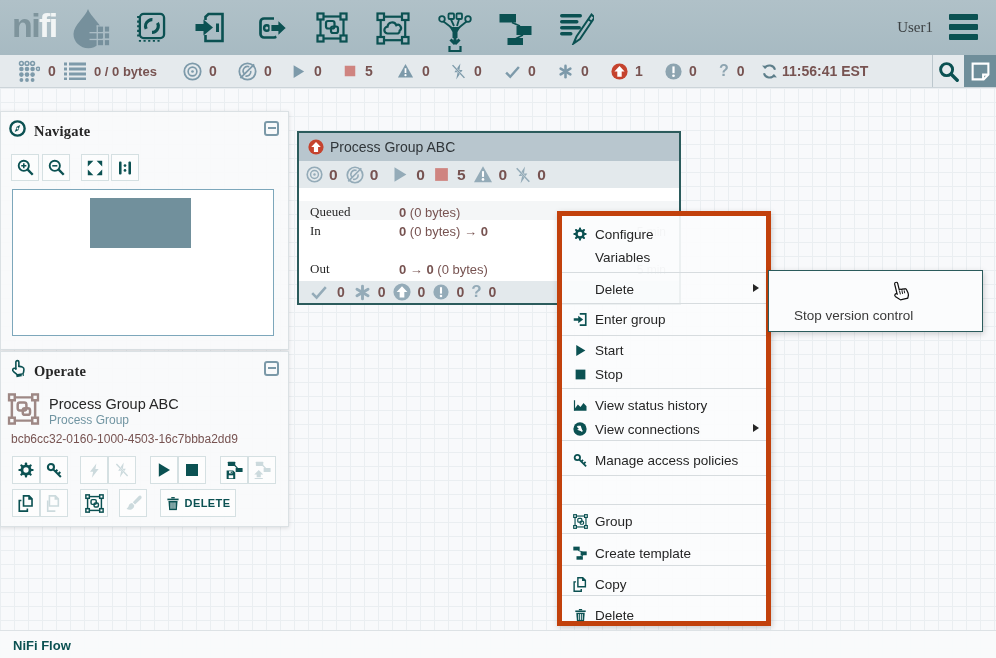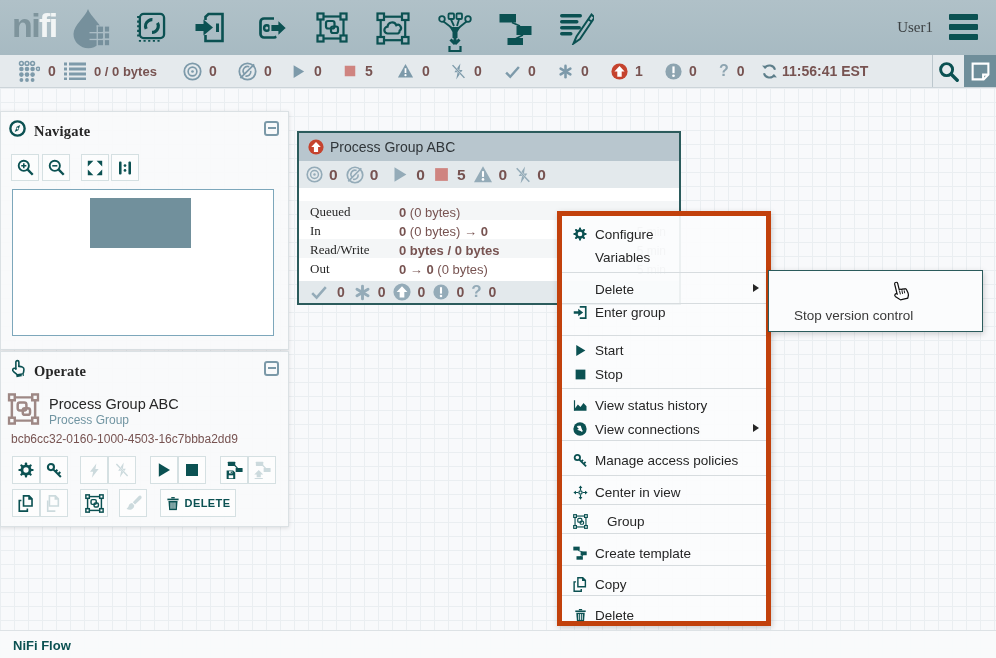--- a/index.html
+++ b/index.html
@@ -349,25 +349,20 @@
       </svg>
       <span class="bn" style="margin-left:5px;">0</span>
     </div>
     <div class="pg-row" style="top:68px; background:#f4f6f7;">
       <span class="lbl">Queued</span>
       <span class="val">0 <span class="n">(0 bytes)</span></span>
     </div>
     <div class="pg-row" style="top:87px;">
       <span class="lbl">In</span>
       <span class="val">0 <span class="n">(0 bytes)</span> → 0</span>
-      <span class="min5">5 min</span>
-    </div>
-    <div class="pg-row" style="top:106px; background:#f4f6f7;">
-      <span class="lbl">Read/Write</span>
-      <span class="val">0 bytes / 0 bytes</span>
       <span class="min5">5 min</span>
     </div>
     <div class="pg-row" style="top:125px;">
       <span class="lbl">Out</span>
       <span class="val">0 → 0 <span class="n">(0 bytes)</span></span>
       <span class="min5">5 min</span>
     </div>
     <div id="pg-foot">
       <svg style="margin-left:10px;" width="20" height="16" viewBox="0 0 20 20">
         <use href="#check"></use>
@@ -711,21 +706,21 @@
     </div>
     <div class="mi" style="top:29px;">
       <span class="tx">Variables</span>
     </div>
     <div class="msep" style="top:56px;"></div>
     <div class="mi" style="top:61px;">
       <span class="tx">Delete</span>
       <span class="marr"></span>
     </div>
     <div class="msep" style="top:87px;"></div>
-    <div class="mi" style="top:84px;">
+    <div class="mi" style="top:91px;">
       <span class="ic">
         <svg width="15" height="15" viewBox="0 0 20 20">
           <use href="#enter"></use>
         </svg>
       </span>
       <span class="tx">Enter group</span>
     </div>
     <div class="msep" style="top:119px;"></div>
     <div class="mi" style="top:122px;">
       <span class="ic">
@@ -764,30 +759,22 @@
     <div class="msep" style="top:224px;"></div>
     <div class="mi" style="top:232px;">
       <span class="ic">
         <svg width="15" height="15" viewBox="0 0 20 20">
           <use href="#key"></use>
         </svg>
       </span>
       <span class="tx">Manage access policies</span>
     </div>
     <div class="msep" style="top:259px;"></div>
-    <div class="mi" style="top:264px;">
-      <span class="ic">
-        <svg width="15" height="15" viewBox="0 0 20 20">
-          <use href="#crosshair"></use>
-        </svg>
-      </span>
-      <span class="tx">Center in view</span>
-    </div>
     <div class="msep" style="top:288px;"></div>
-    <div class="mi" style="top:293px;padding-left:12px;">
+    <div class="mi" style="top:293px;">
       <span class="ic">
         <svg width="15" height="15" viewBox="0 0 22 22">
           <use href="#grp"></use>
         </svg>
       </span>
       <span class="tx">Group</span>
     </div>
     <div class="msep" style="top:317px;"></div>
     <div class="mi" style="top:325px;">
       <span class="ic">

